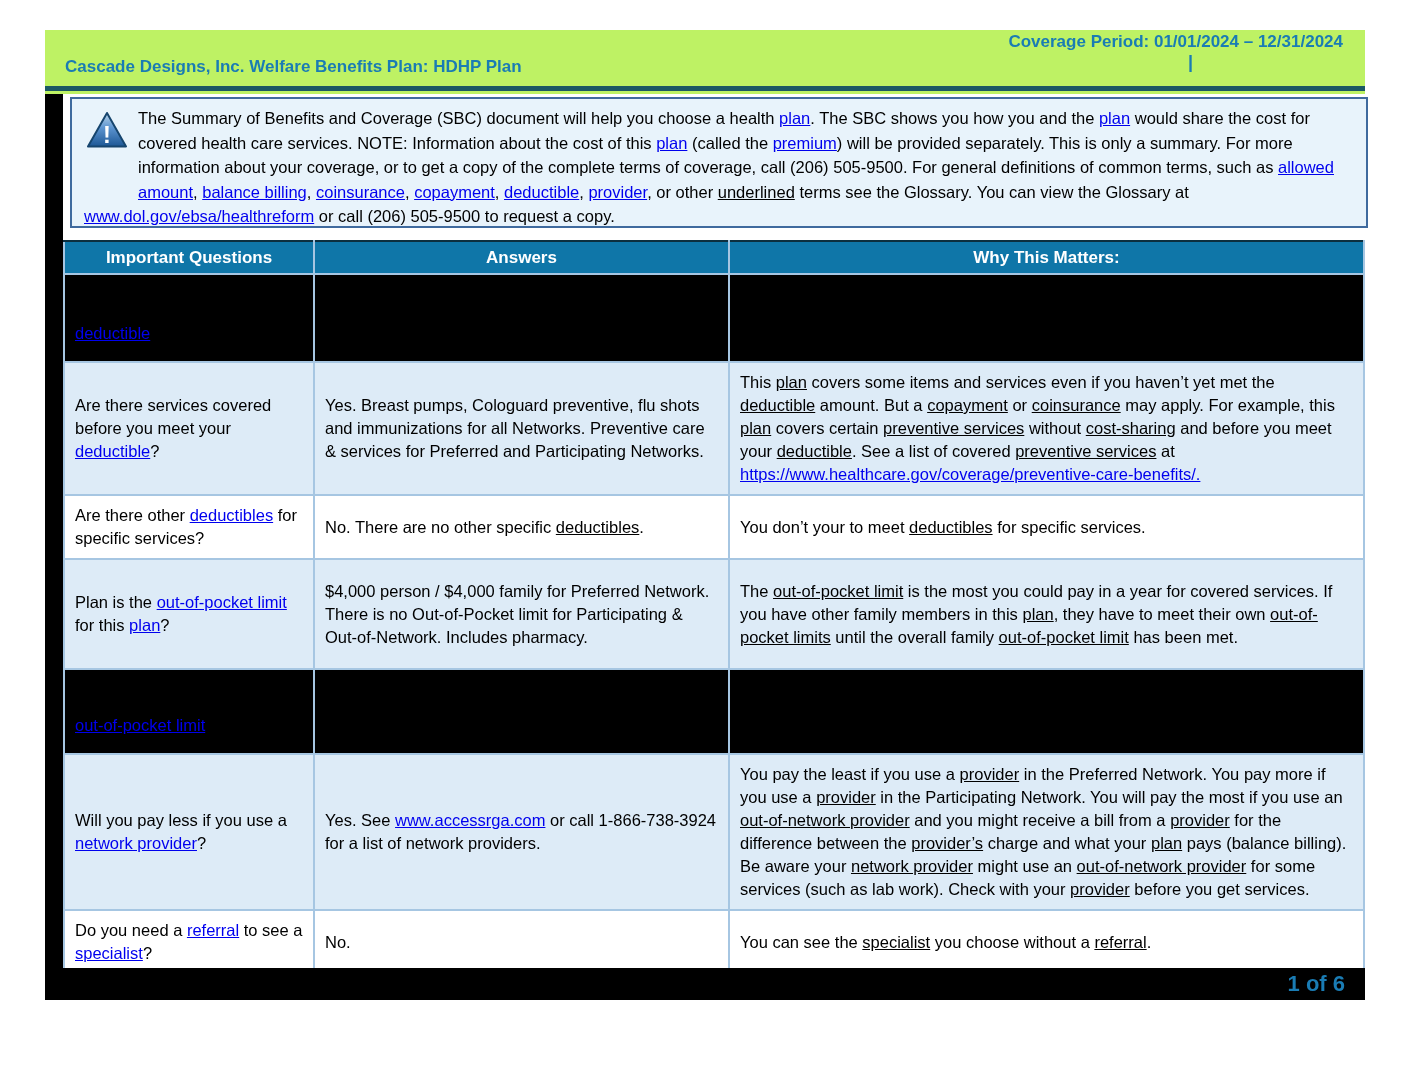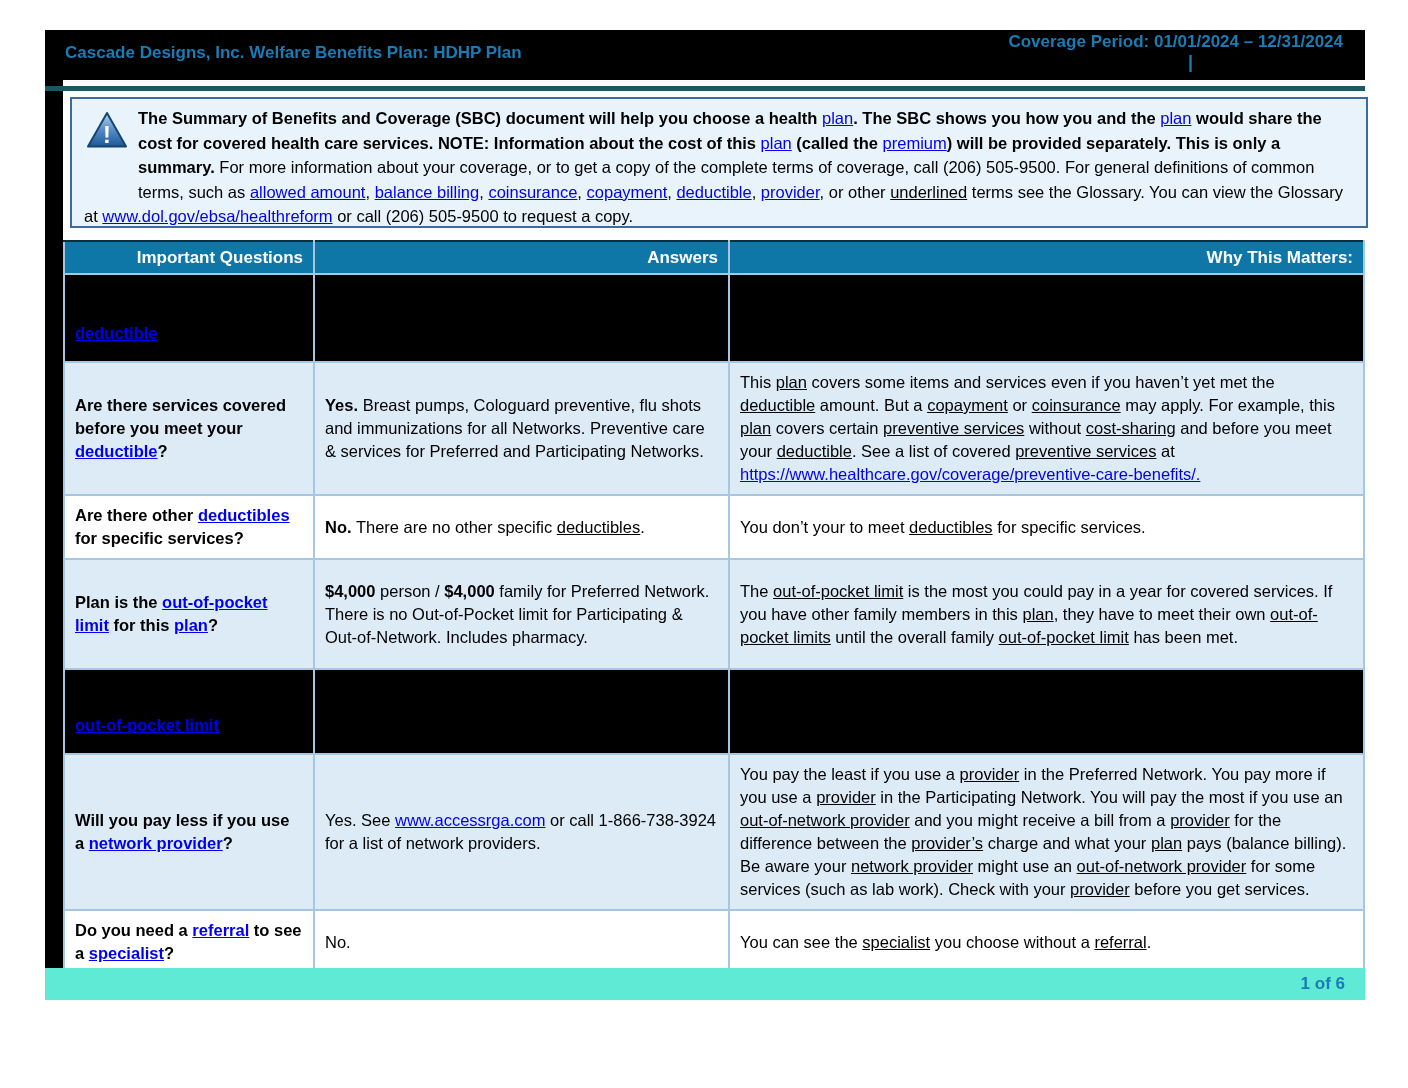--- a/index.html
+++ b/index.html
@@ -5,61 +5,61 @@
   html,body{margin:0;padding:0;background:#fff;}
   .page{
     position:relative;
     width:1408px;height:1088px;
     background:#ffffff;
     font-family:"Liberation Sans",sans-serif;
     color:#000;
     overflow:hidden;
   }
   
-  .frame-top{position:absolute;left:45px;top:30px;width:1320px;height:50px;background:#000000;}
+  .frame-top{position:absolute;left:45px;top:30px;width:1320px;height:64px;background:#bef264;}
   .frame-left{position:absolute;left:45px;top:30px;width:18px;height:970px;background:#000;}
   .frame-bottom{
-    position:absolute;left:45px;top:968px;width:1320px;height:32px;background:#5eead4;
-    color:#1a7cb4;font-weight:bold;font-size:17px;line-height:32px;
+    position:absolute;left:45px;top:968px;width:1320px;height:32px;background:#000000;
+    color:#1a7cb4;font-weight:bold;font-size:22px;line-height:32px;
     text-align:right;box-sizing:border-box;padding-right:20px;
   }
   .coverage{position:absolute;top:2px;right:22px;color:#1a7cb4;font-weight:bold;font-size:17px;}
   .pipe{position:absolute;left:1143px;top:22px;color:#1a7cb4;font-weight:bold;font-size:18px;}
   .plan-title{position:absolute;left:20px;bottom:17px;color:#1a7cb4;font-weight:bold;font-size:17px;}
   .teal-rule{position:absolute;left:45px;top:86px;width:1320px;height:5px;background:#1b5863;}
 
   
   .intro-box{
     position:absolute;left:70px;top:97px;width:1298px;height:131px;
     box-sizing:border-box;
     background:#e8f3fb;border:2px solid #3f6a9e;
     padding:7px 12px 6px 12px;
     font-size:16.5px;line-height:24.5px;
   }
   .warn-wrap{float:left;width:54px;height:74px;}
   .warn-wrap svg{margin-top:4px;margin-left:2px;}
   .intro-text{margin:0;}
 
   
-  .bd{font-weight:bold;}
+  .bd{font-weight:normal;}
   .ul{text-decoration:underline;}
   a.lnk{color:#0000ee;text-decoration:underline;cursor:pointer;}
 
   
   table.sbc{
     position:absolute;left:63px;top:240px;width:1300px;
     border-collapse:collapse;table-layout:fixed;
     font-size:16.5px;line-height:23px;
     border:2px solid #33607f;
   }
   table.sbc col.c1{width:250px;}
   table.sbc col.c2{width:415px;}
   table.sbc col.c3{width:635px;}
   table.sbc th{
-    background:#0f76a8;color:#fff;text-align:right;
+    background:#0f76a8;color:#fff;text-align:center;
     font-size:17px;font-weight:bold;
     padding:0 10px;height:33px;box-sizing:border-box;
     border:2px solid #a6c6e2;border-top:2px solid #0c2f3f;
   }
   table.sbc td{
     border:2px solid #a6c6e2;
     padding:8px 10px;vertical-align:middle;
     box-sizing:border-box;
     word-wrap:break-word;
   }

